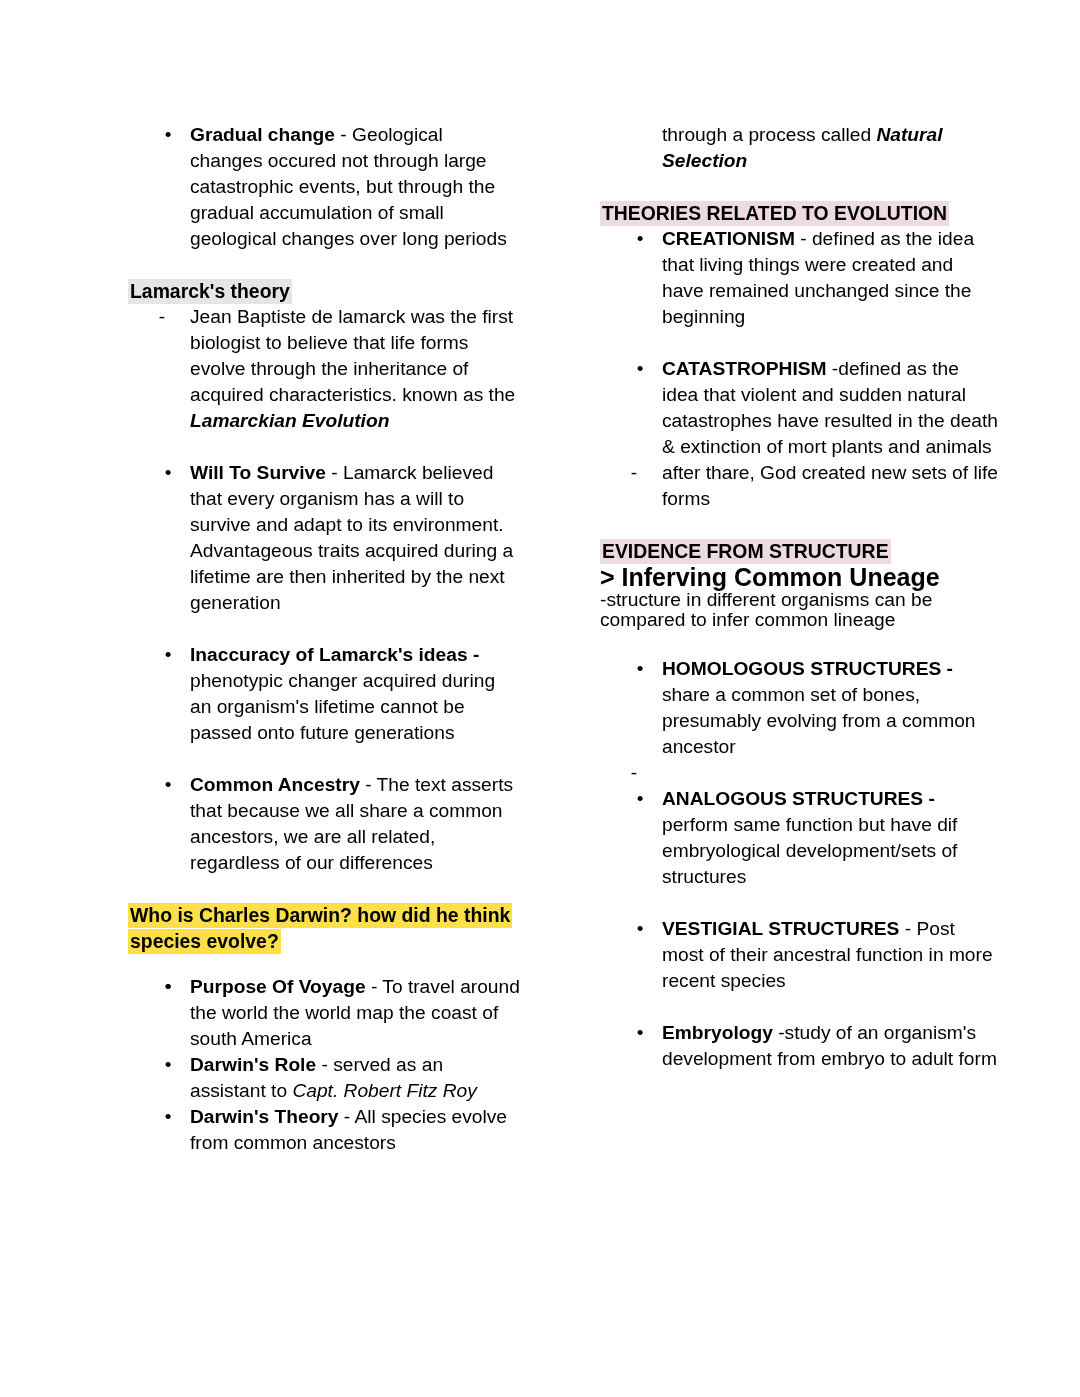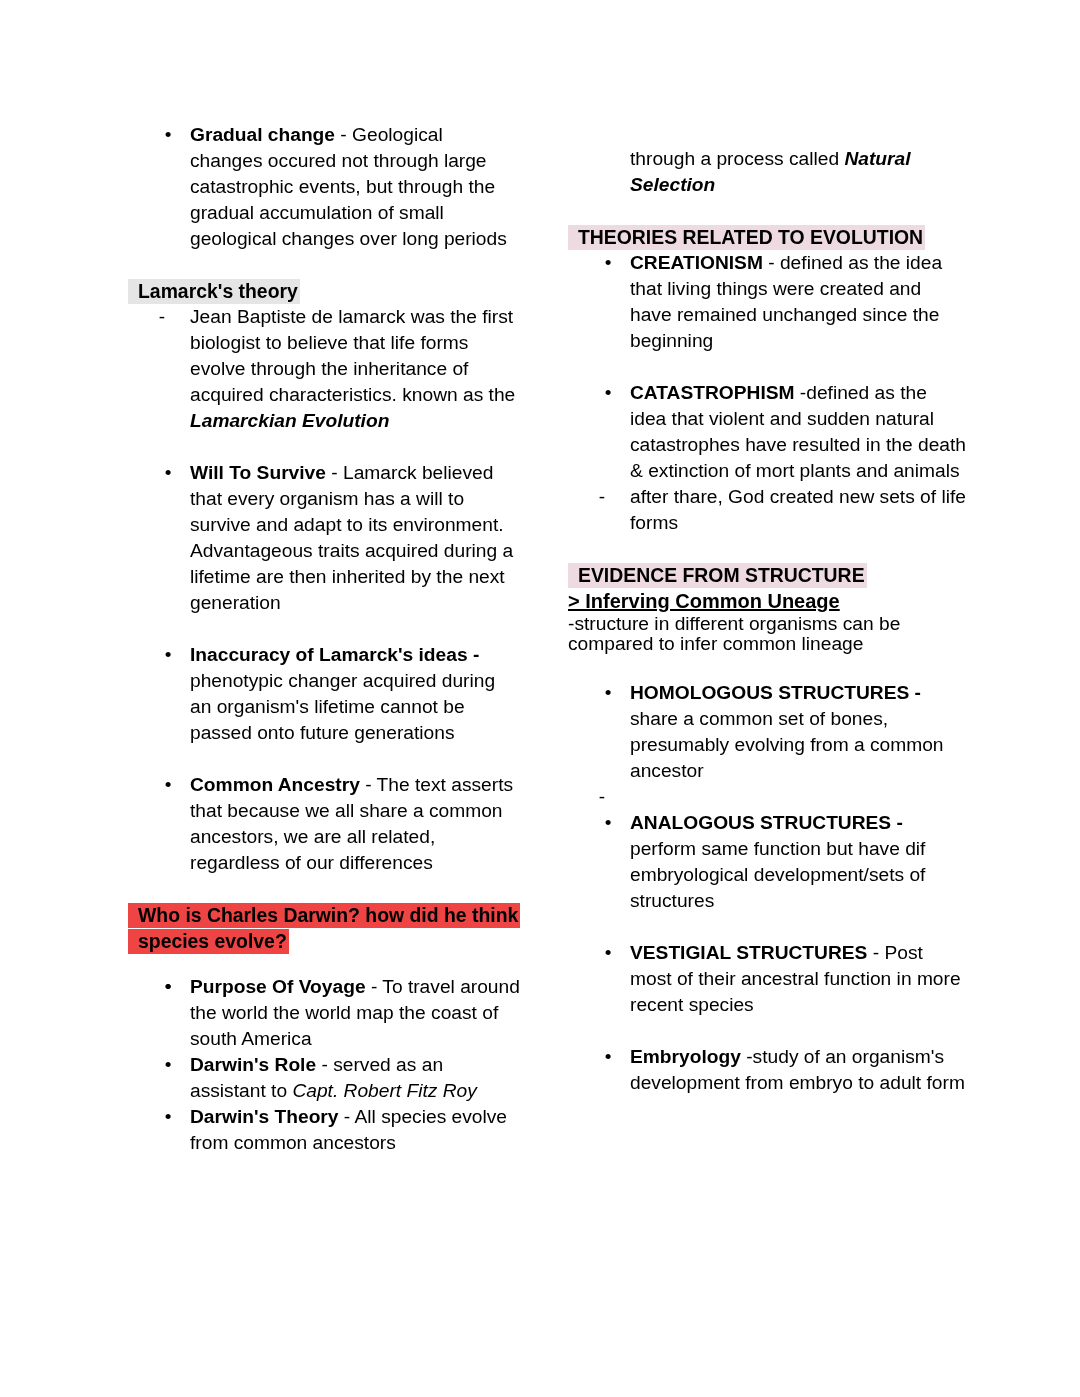--- a/index.html
+++ b/index.html
@@ -22,45 +22,44 @@
     height: 1397px;
     background: #fff;
   }
   .col {
     position: absolute;
     top: 122px;
     font-size: 19.2px;
     line-height: 26px;
   }
   #col-left  { left: 128px; width: 392px; }
-  #col-right { left: 568px; width: 400px; margin-top: 24px; }
+  #col-right { left: 600px; width: 400px; }
 
   
   .hl-head {
     font-weight: bold;
     font-size: 19.4px;
     line-height: 26px;
     margin: 0;
     display: block;
   }
   .hl-head .mk {
-    padding: 1px 2px 2px 10px;
+    padding: 1px 2px 2px 2px;
     box-decoration-break: clone;
     -webkit-box-decoration-break: clone;
   }
   .mk-green .mk { background: #e5e5e5; }
-  .mk-pink .mk  { background: #ef4444; }
+  .mk-pink .mk  { background: #fde047; }
   .mk-pink2 .mk { background: #eedbe2; }
 
   .plain-head {
     font-weight: bold;
-    font-size: 20px;
-    line-height: 26px;
-    margin: 0;
-    text-decoration: underline;
+    font-size: 25px;
+    line-height: 26px;
+    margin: 0;
   }
   .plain-line {
     font-size: 19.2px;
     line-height: 20px;
     margin: 0;
   }
 
   
   ul.bl {
     list-style: none;

